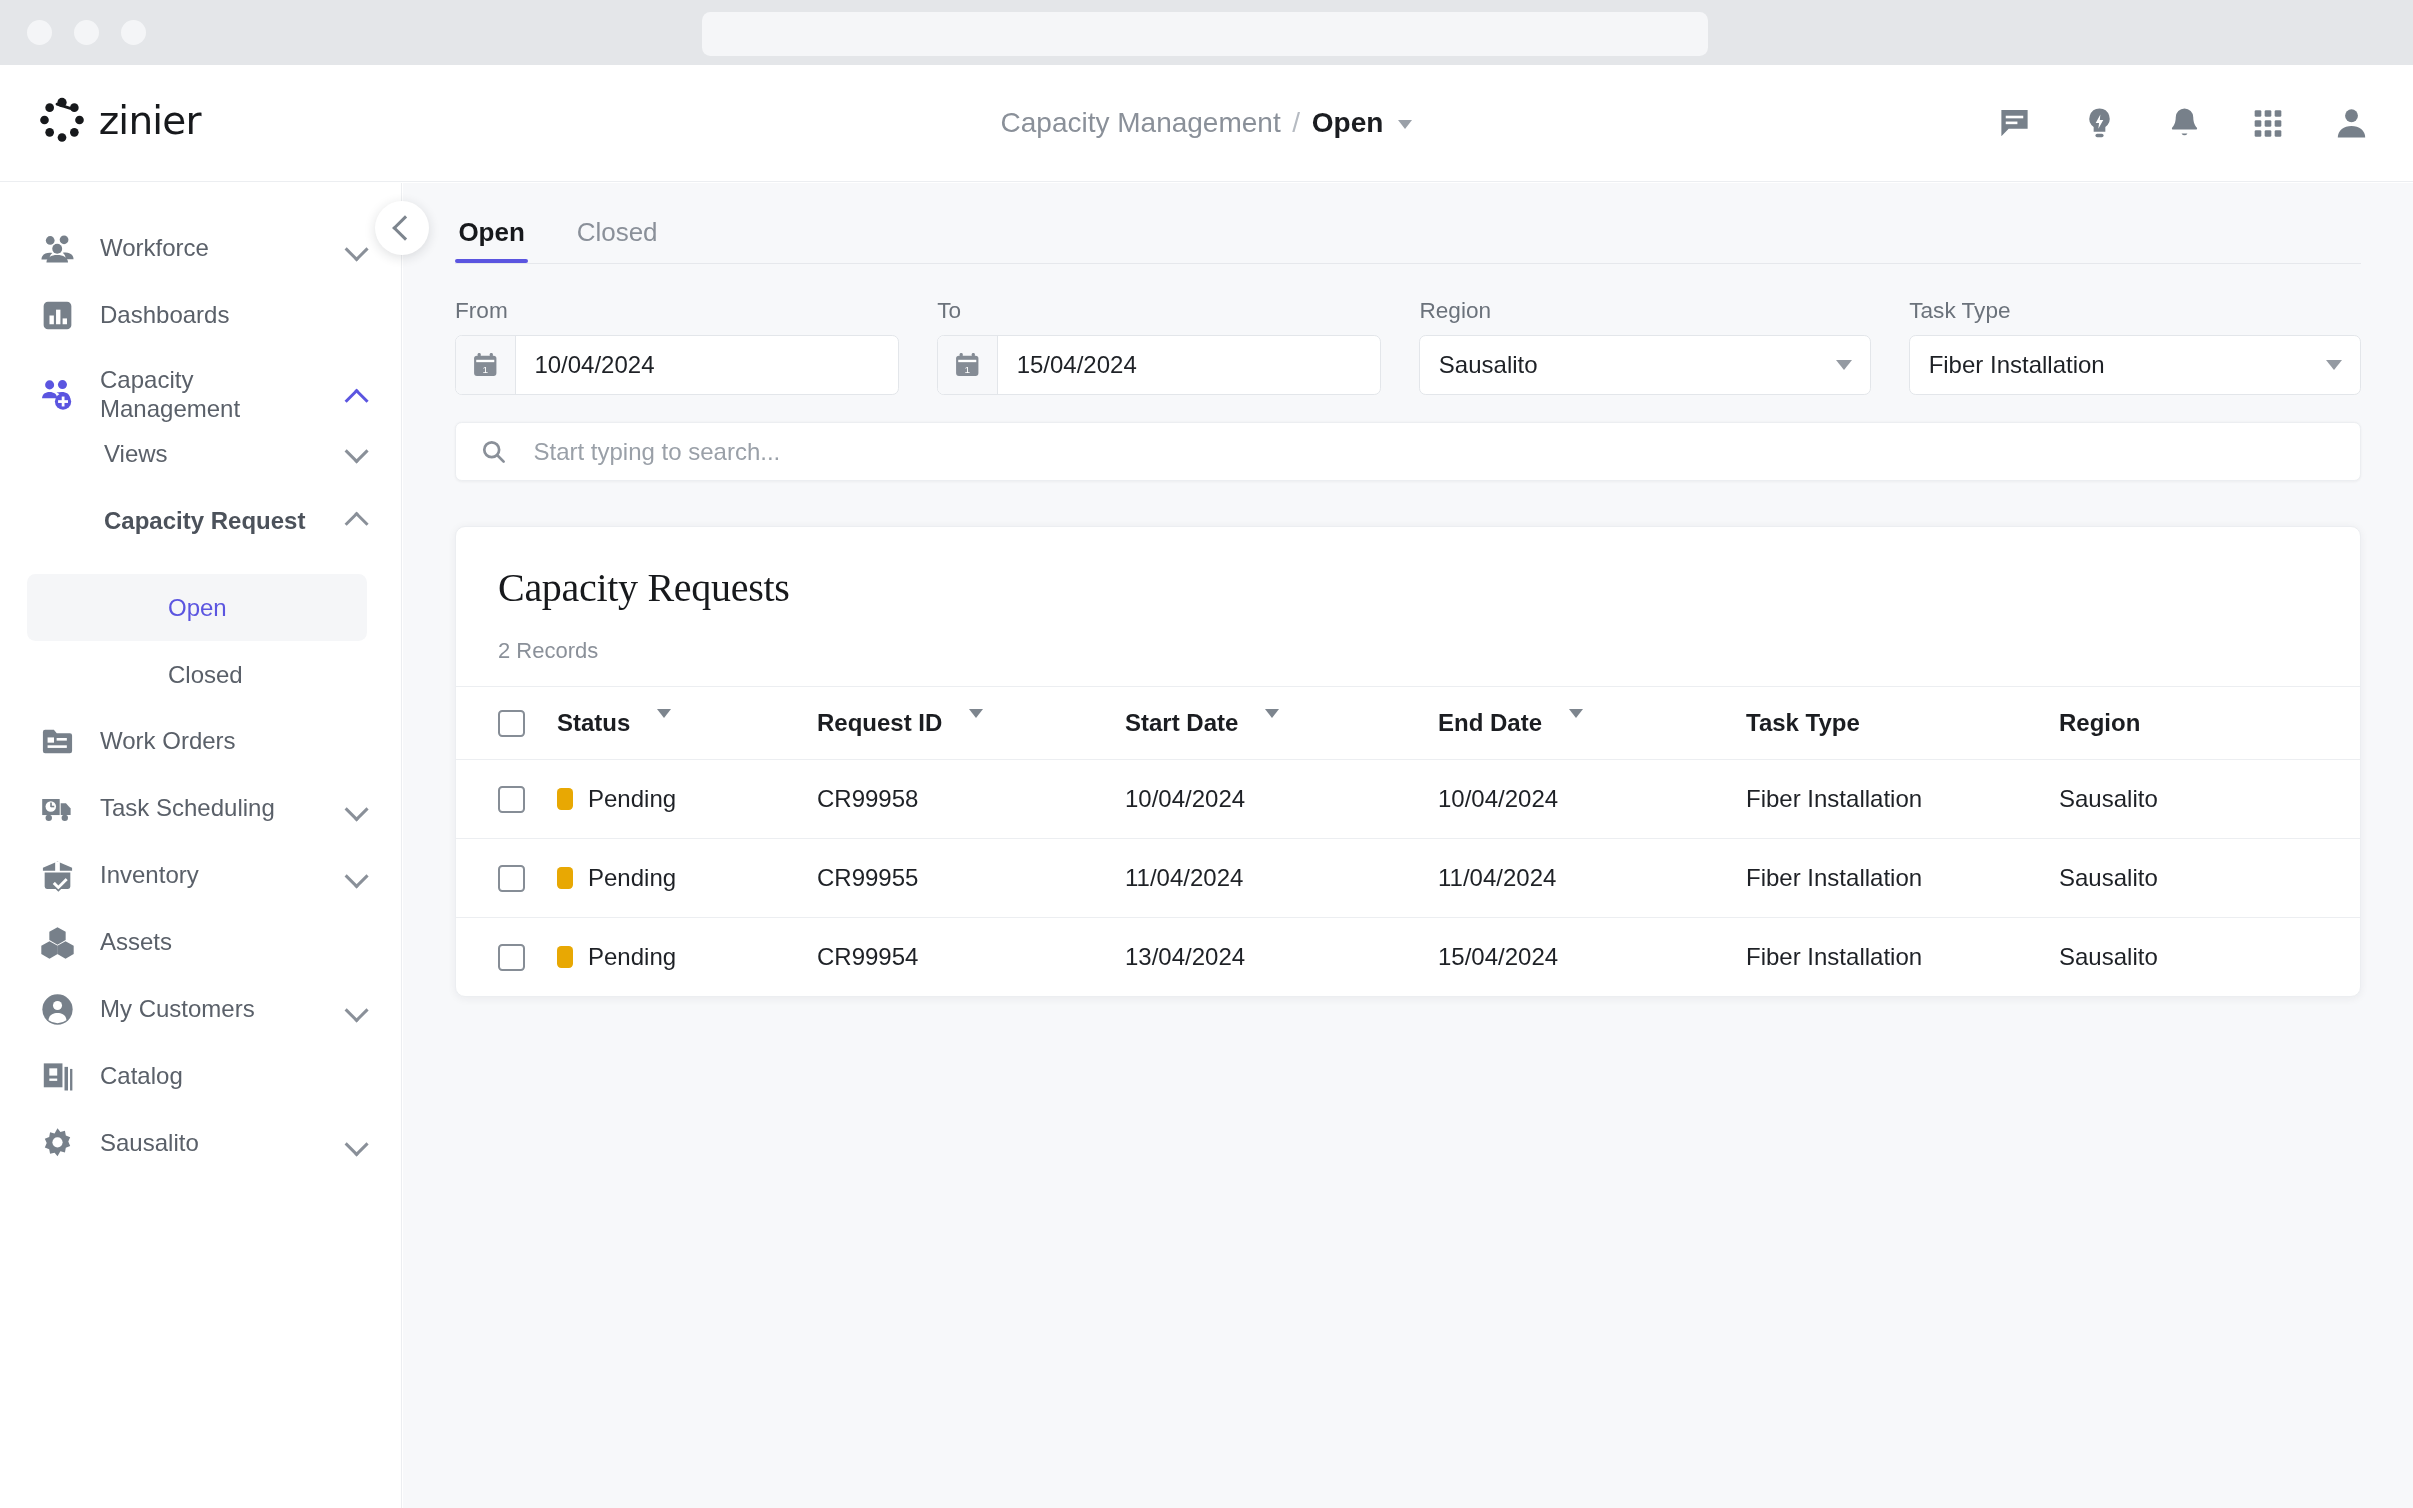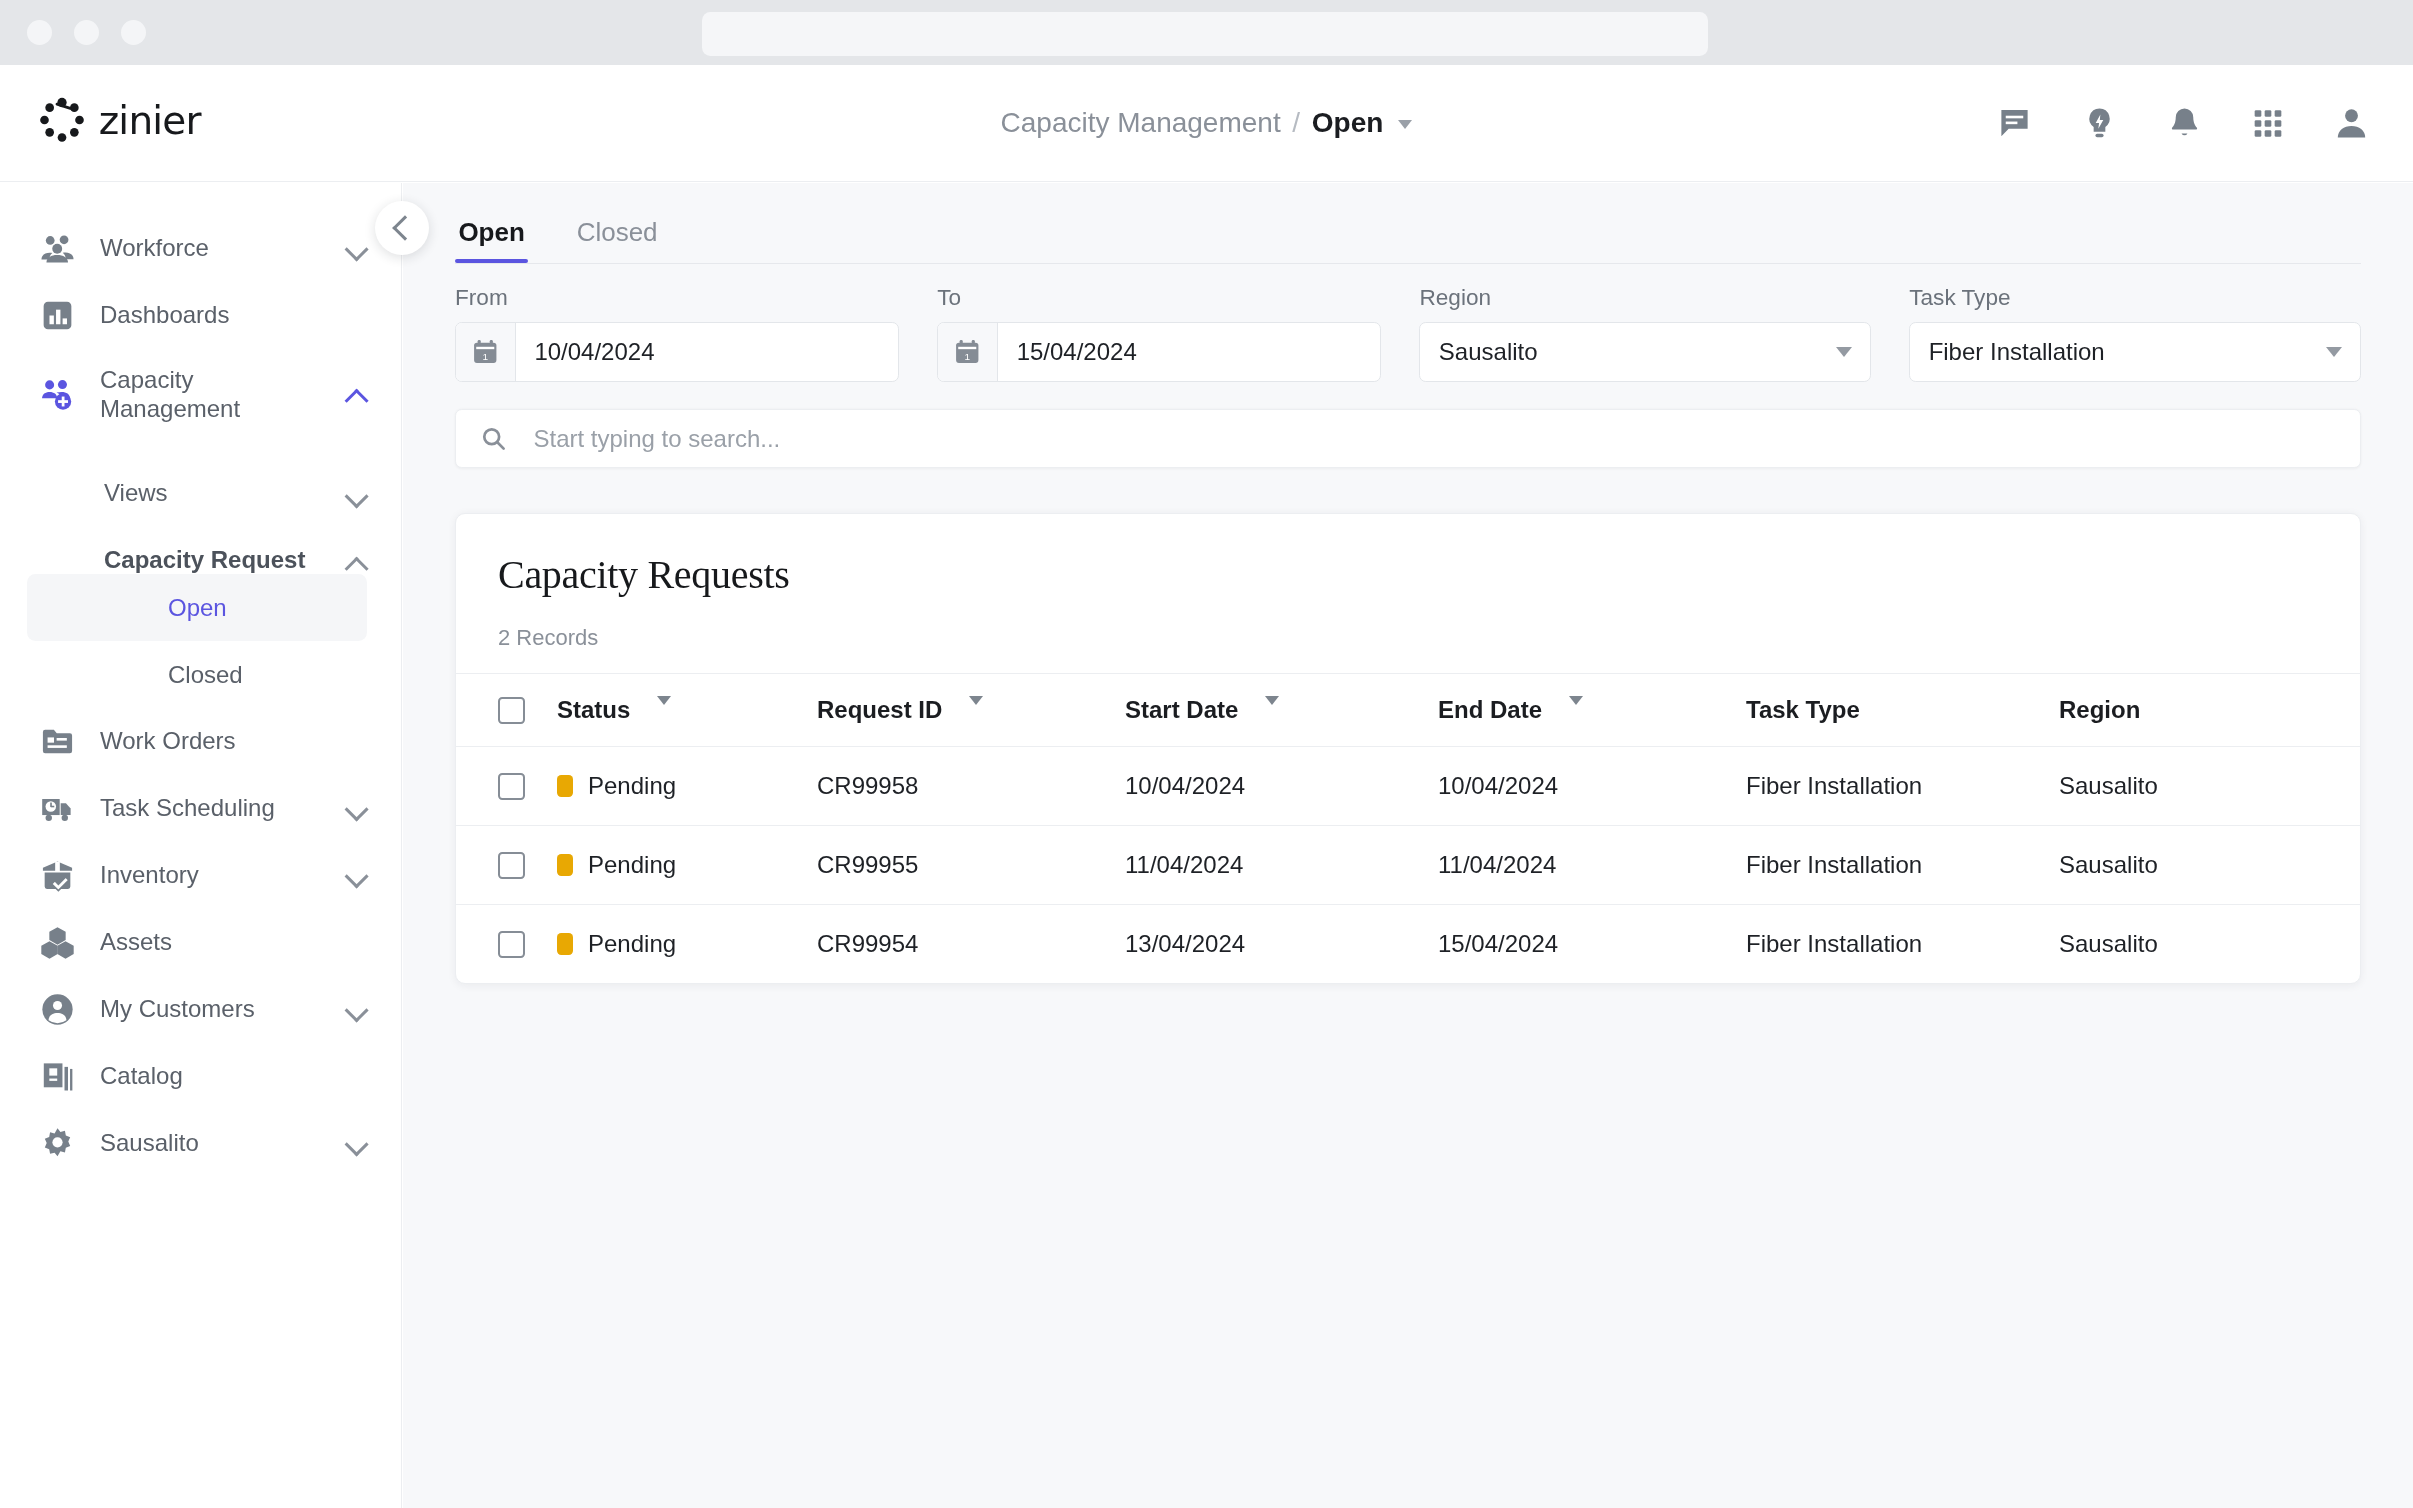--- a/index.html
+++ b/index.html
@@ -92,21 +92,21 @@
   .chev::before {
     content: ""; position: absolute; left: 2.5px; top: 3.4px;
     width: 14.2px; height: 14.2px;
     border-right: 3.4px solid #8a9099; border-bottom: 3.4px solid #8a9099;
     transform: rotate(45deg);
   }
   .chev.up::before { transform: rotate(-135deg); top: 8.4px; }
   .chev.up.accent::before { border-color: #5b55e0; }
 
   .sub-item {
-    display: flex; align-items: flex-end; justify-content: space-between;
+    display: flex; align-items: flex-start; justify-content: space-between;
     height: 67px; padding: 0 34px 0 104px;
     font-size: 24px; color: #5a6069; cursor: pointer;
   }
   .sub-item2 {
     display: flex; align-items: center;
     height: 67px; padding: 0 34px 0 141px;
     font-size: 24px; color: #5a6069; cursor: pointer;
     border-radius: 8.4px; margin: 0 34px 0 27px;
   }
   .sub-item2.active { background: #f5f6f8; color: #5b55e0; }
@@ -136,21 +136,21 @@
   .tab {
     font-size: 26px; padding: 11.7px 3.4px 15px; color: #8a9099;
     cursor: pointer; position: relative;
   }
   .tab.active { color: #17191c; font-weight: 700; }
   .tab.active::after {
     content: ""; position: absolute; left: 0; right: 0; bottom: -0.8px;
     height: 4.2px; background: #5b55e0; border-radius: 2.5px;
   }
 
-  .filters { display: flex; gap: 38px; margin-top: 21px; }
+  .filters { display: flex; gap: 38px; margin-top: 34px; }
   .filter-group { display: flex; flex-direction: column; }
   .filter-label { font-size: 22.6px; color: #6b727b; margin-bottom: 11.7px; }
   .date-field {
     display: flex; align-items: stretch; height: 60px;
     border: 0.8px solid #e3e6ea; border-radius: 6.7px; background: #fff;
     overflow: hidden;
   }
   .date-ico {
     width: 60px; background: #f7f8fa; border-right: 0.8px solid #e3e6ea;
     display: flex; align-items: center; justify-content: center;

